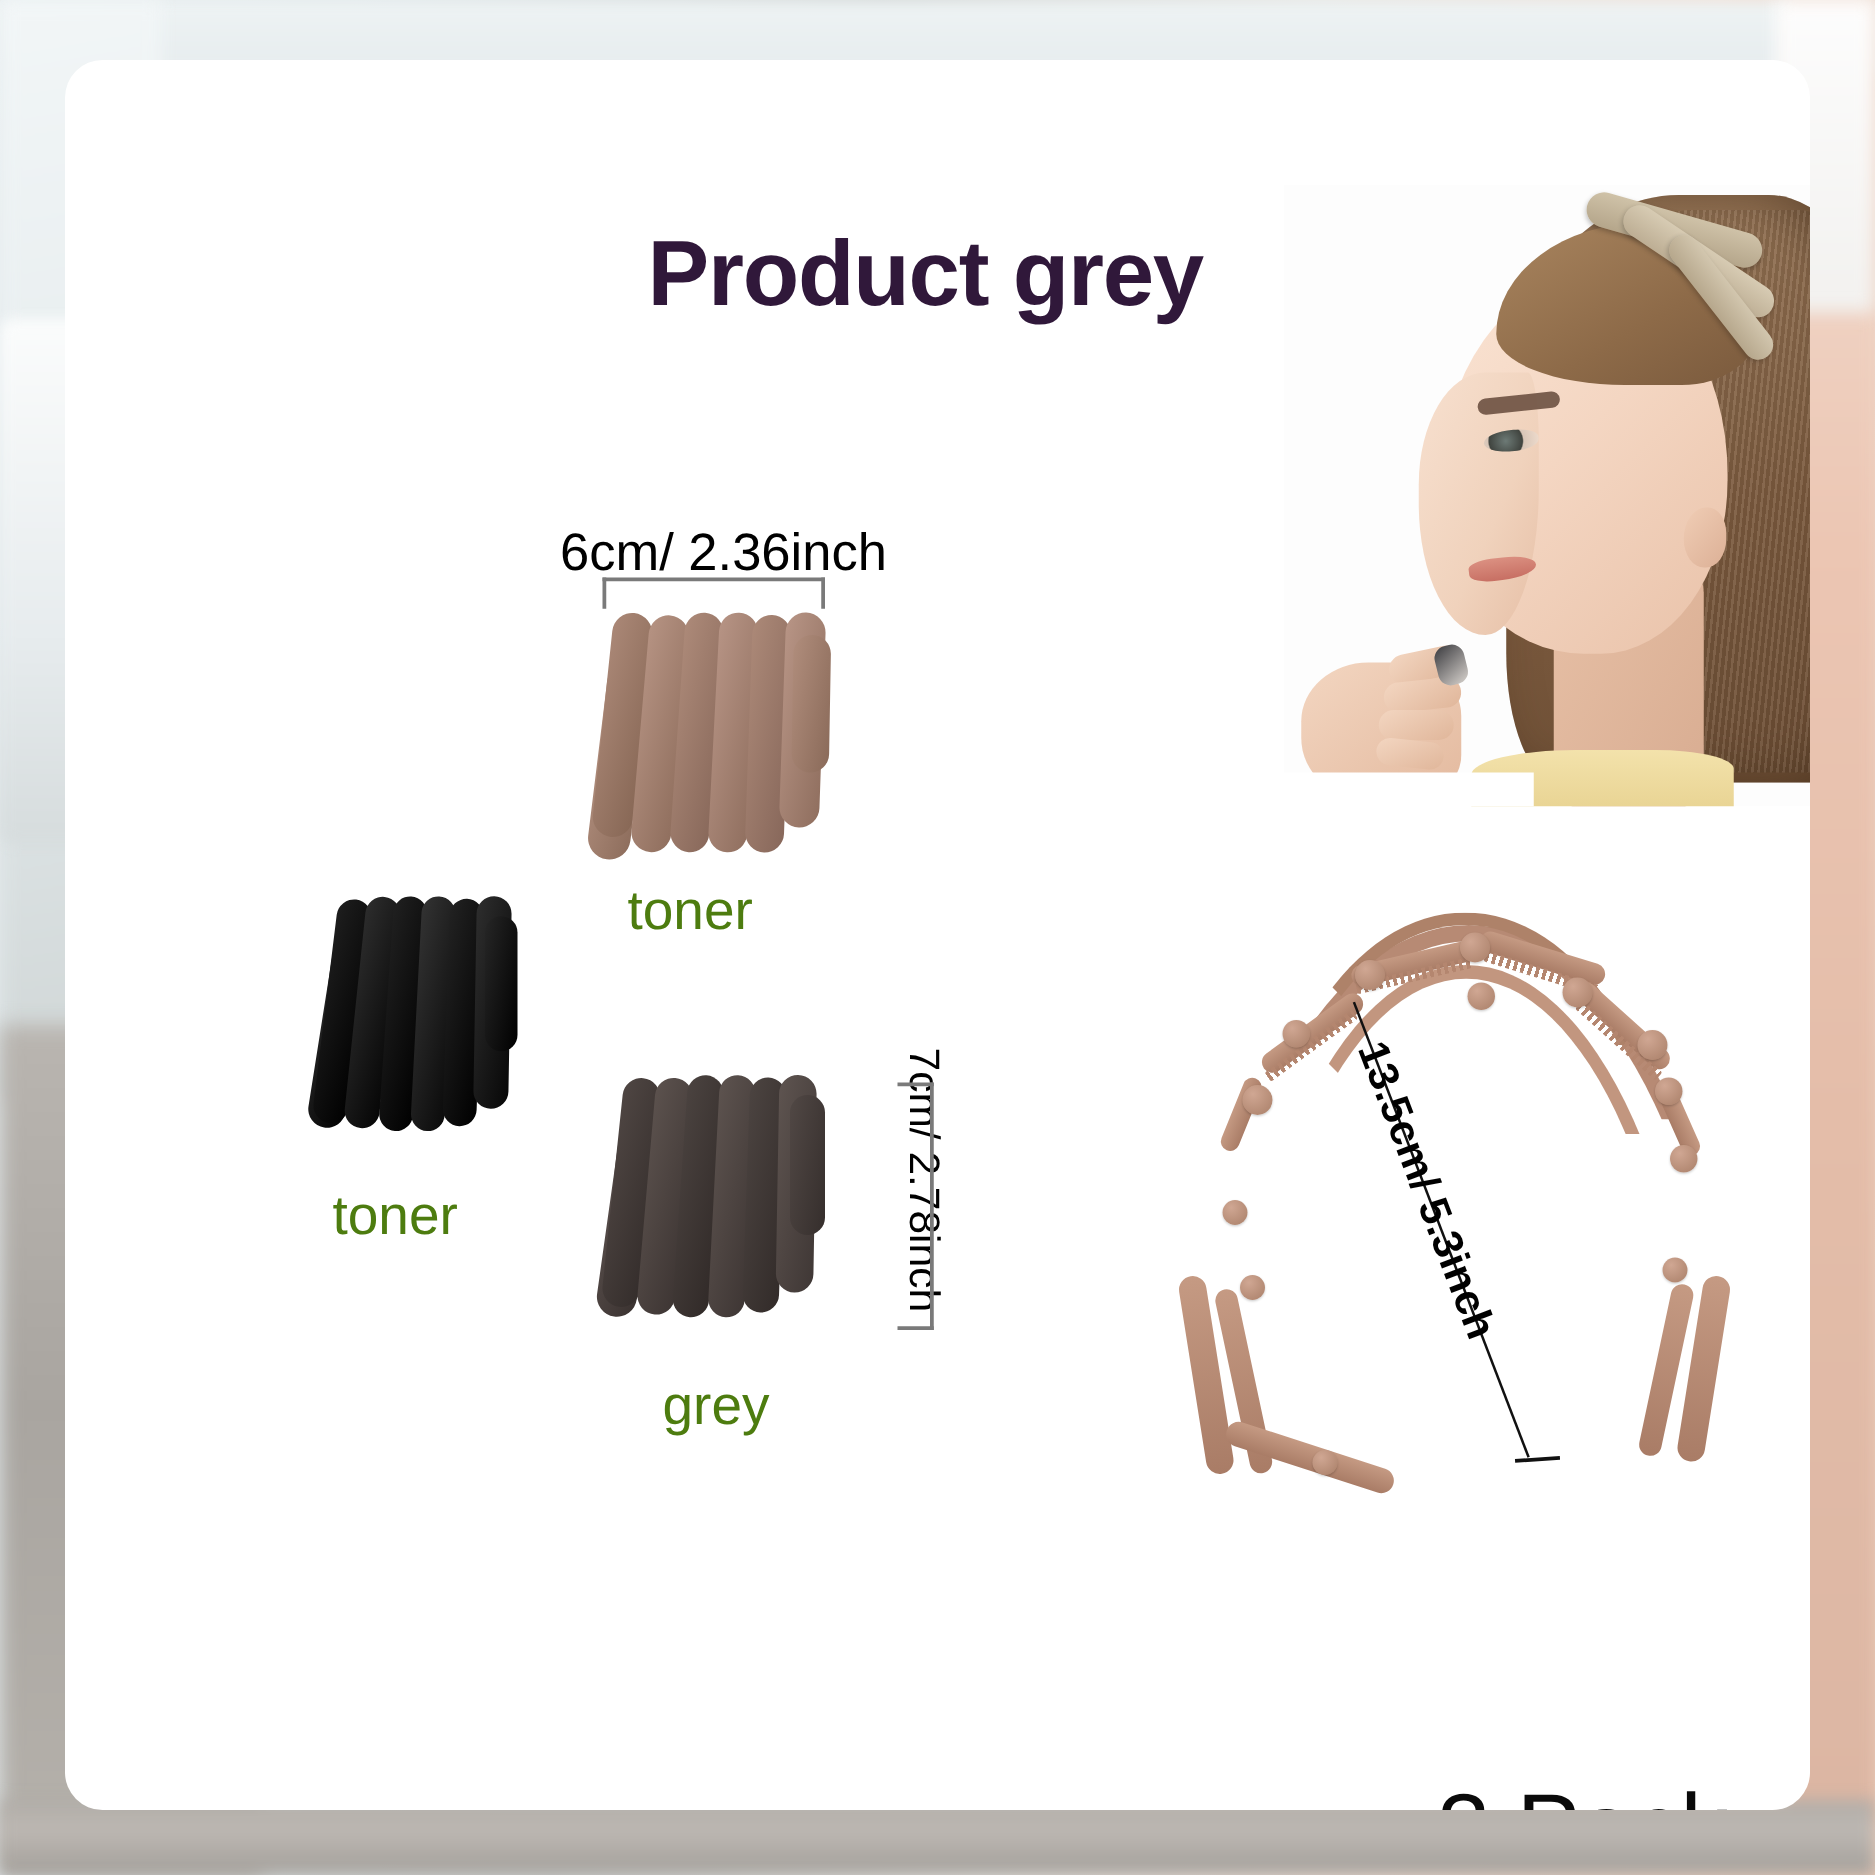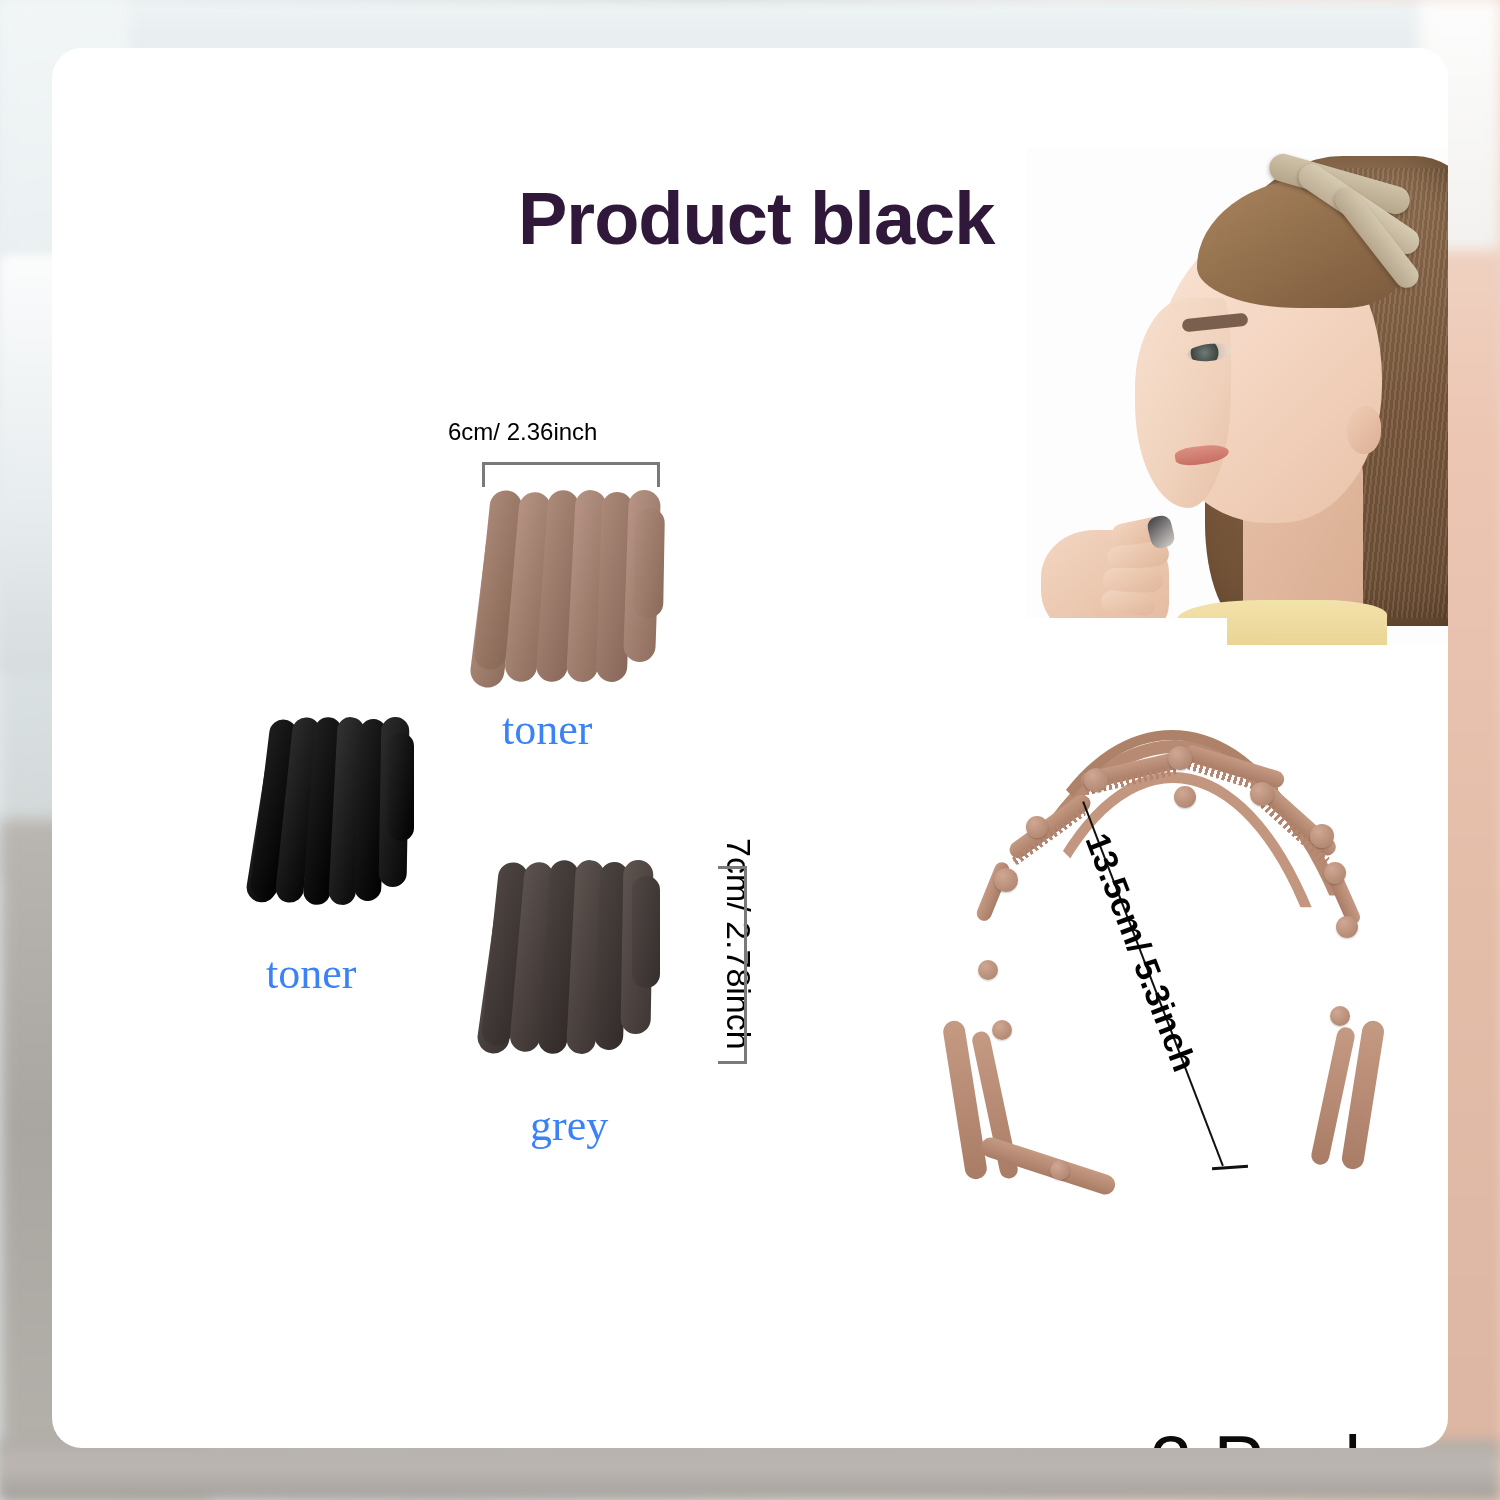--- a/index.html
+++ b/index.html
@@ -240,21 +240,21 @@
   #m-white-bl {
     left: 0; top: 470px;
     width: 200px; height: 40px;
     background: #ffffff;
   }
 
   
   #dim-top-label {
     position: absolute;
     left: 396px; top: 370px;
-    font-size: 24px;
+    font-size: 42px;
     color: #000;
     white-space: nowrap;
   }
   #bracket-top {
     position: absolute;
     left: 430px; top: 414px;
     width: 172px; height: 22px;
     border-top: 3px solid #7a7a7a;
     border-left: 3px solid #7a7a7a;
     border-right: 3px solid #7a7a7a;
@@ -307,23 +307,22 @@
 
   
   .coil { position: absolute; }
   .slat {
     position: absolute;
     border-radius: 999px;
   }
   .coil-label {
     position: absolute;
     font-size: 44px;
-    color: #3b82f6;
-    white-space: nowrap;
-    font-family: Liberation Serif, serif;
+    color: #4d7c0f;
+    white-space: nowrap;
   }
 
   
   #coil-toner { left: 424px; top: 438px; width: 190px; height: 208px; }
   
   #coil-black { left: 204px; top: 665px; width: 160px; height: 200px; }
   
   #coil-grey  { left: 434px; top: 810px; width: 180px; height: 204px; }
 
   #label-toner { left: 450px; top: 656px; }
@@ -389,21 +388,21 @@
   <div id="bg-left-panel"></div>
   <div id="bg-left-jar"></div>
   <div id="bg-left-counter"></div>
   <div id="bg-right-skin"></div>
   <div id="bg-right-top-white"></div>
   <div id="bg-bottom-strip"></div>
 </div>
 
 <div id="card">
 
-  <div id="title">Product black</div>
+  <div id="title">Product grey</div>
 
   <div id="model-photo">
     <div id="model-bg-white" class="mp"></div>
     <div id="m-hair-back" class="mp"></div>
     <div id="m-hair-strands" class="mp"></div>
     <div id="m-neck" class="mp"></div>
     <div id="m-face" class="mp"></div>
     <div id="m-profile" class="mp"></div>
     <div id="m-fringe" class="mp"></div>
     <div id="m-eyebrow" class="mp"></div>

